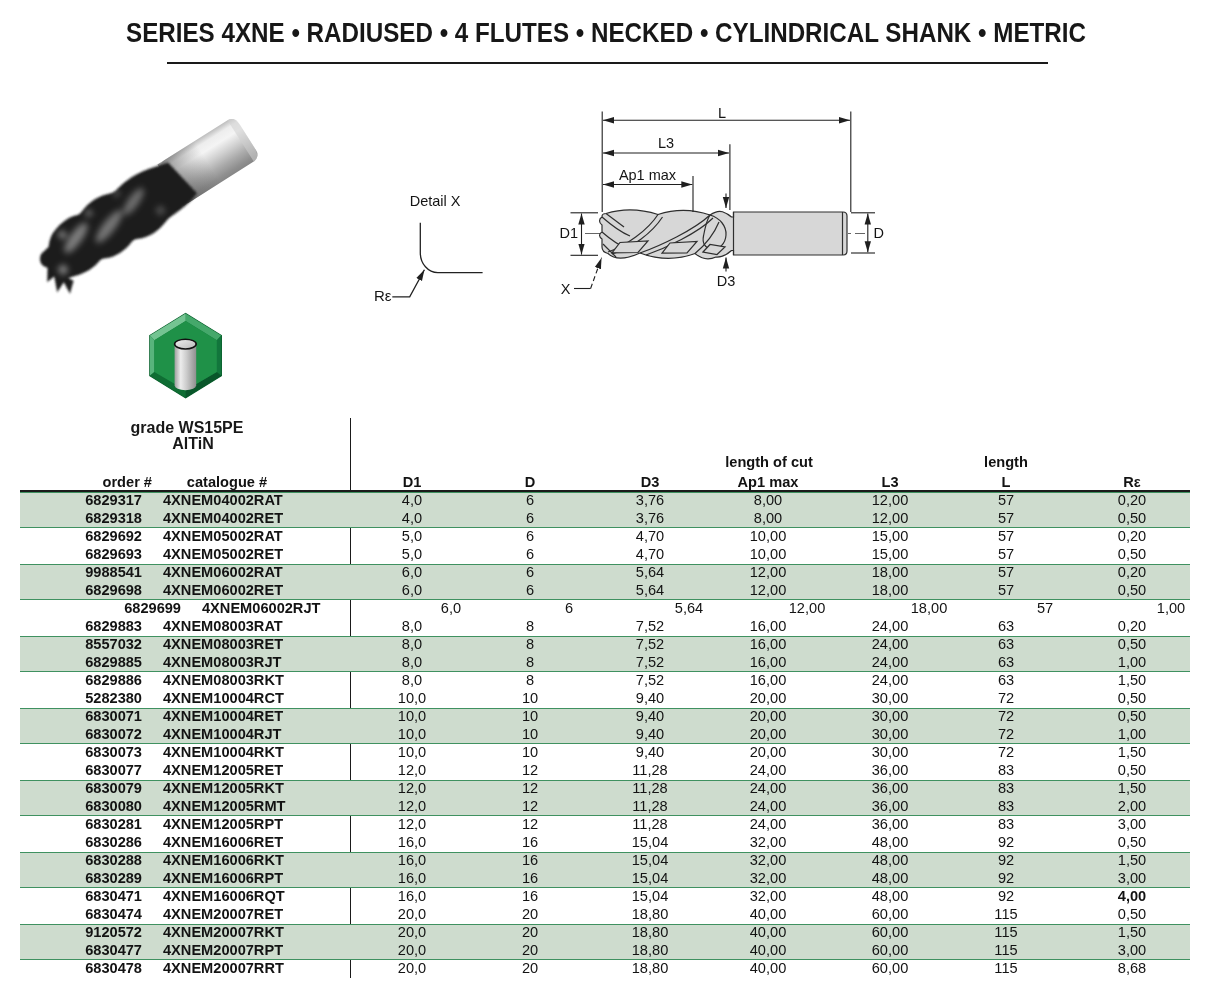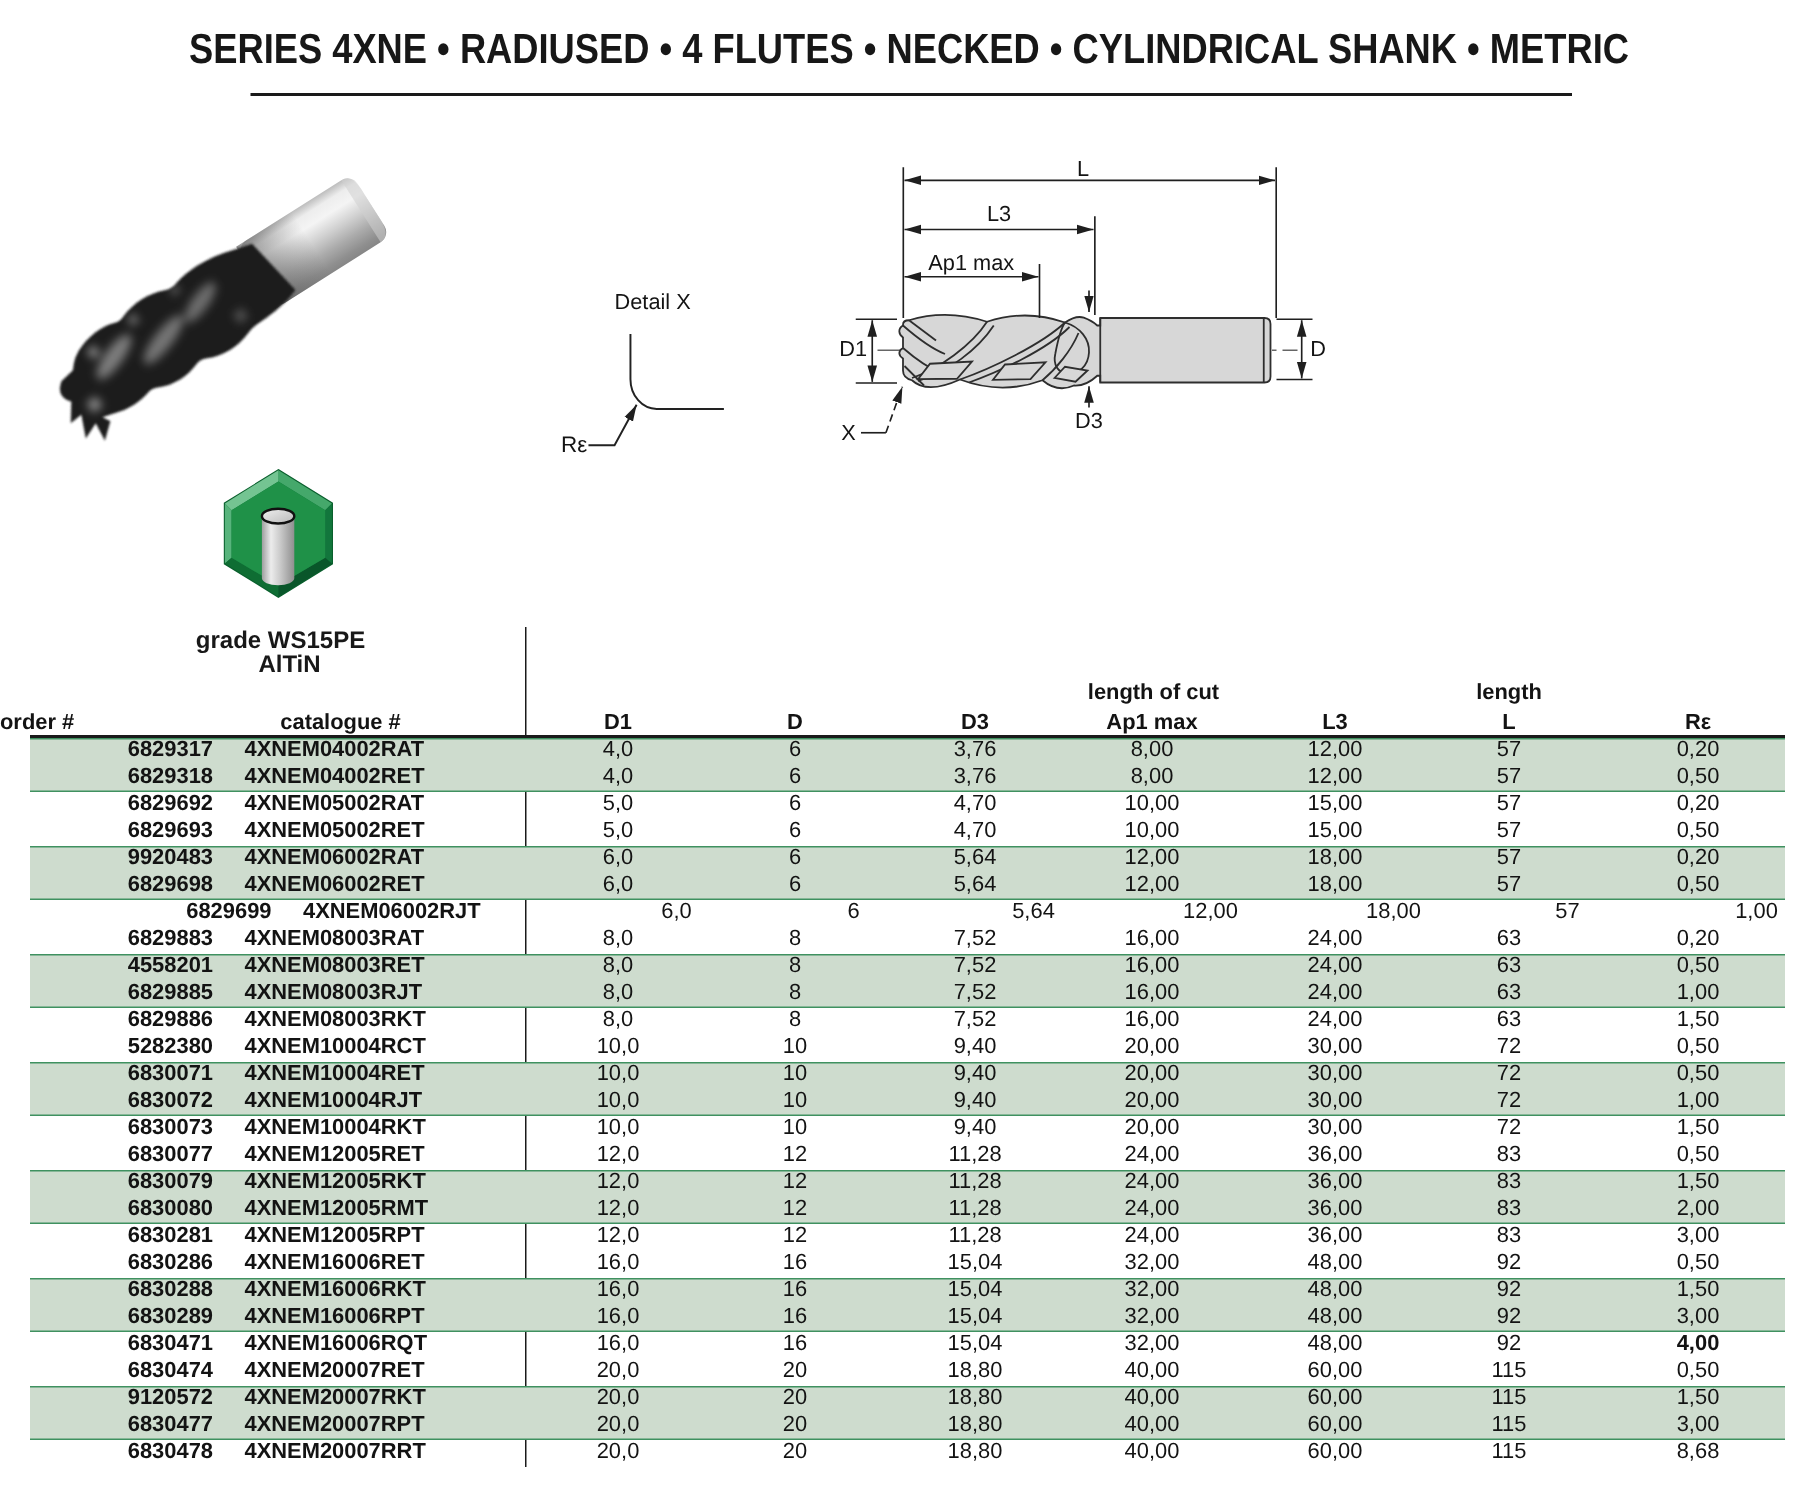--- a/index.html
+++ b/index.html
@@ -16,21 +16,21 @@
   #tbl{position:absolute;left:0;top:0;width:1207px;height:997px;}
   .hline{position:absolute;background:#1a1a1a;}
   .vline{position:absolute;background:#1a1a1a;}
   .greenblock{position:absolute;left:20px;width:1170px;height:36px;box-sizing:border-box;}
   .trow{position:absolute;left:0;width:1207px;height:18px;}
   .cell{position:absolute;top:0;height:18px;line-height:16.8px;font-size:14.6px;white-space:nowrap;color:#131313;}
   .c0{left:0;width:142px;text-align:right;font-weight:bold;}
   .c1{left:163px;font-weight:bold;}
   .cc{transform:translateX(-50%);}
   .hdr{position:absolute;height:16px;line-height:16px;font-size:14.6px;font-weight:bold;white-space:nowrap;color:#131313;}
-  .hdr.right{text-align:left;}
+  .hdr.right{text-align:right;}
   .hdr.center{transform:translateX(-50%);}
   svg{position:absolute;overflow:visible;}
   svg text{font-family:"Liberation Sans",sans-serif;fill:#141414;}
 </style>
 </head>
 <body>
 
 <div id="page">
 
   <div id="title">SERIES 4XNE • RADIUSED • 4 FLUTES • NECKED • CYLINDRICAL SHANK • METRIC</div>
@@ -306,21 +306,21 @@
           <div class="cell c1">4XNEM05002RET</div>
           <div class="cell cc" style="left: 412px;">5,0</div>
           <div class="cell cc" style="left: 530px;">6</div>
           <div class="cell cc" style="left: 650px;">4,70</div>
           <div class="cell cc" style="left: 768px;">10,00</div>
           <div class="cell cc" style="left: 890px;">15,00</div>
           <div class="cell cc" style="left: 1006px;">57</div>
           <div class="cell cc" style="left: 1132px;">0,50</div>
         </div>
         <div class="trow" style="top: 563.6px;">
-          <div class="cell c0">9920483</div>
+          <div class="cell c0">9988541</div>
           <div class="cell c1">4XNEM06002RAT</div>
           <div class="cell cc" style="left: 412px;">6,0</div>
           <div class="cell cc" style="left: 530px;">6</div>
           <div class="cell cc" style="left: 650px;">5,64</div>
           <div class="cell cc" style="left: 768px;">12,00</div>
           <div class="cell cc" style="left: 890px;">18,00</div>
           <div class="cell cc" style="left: 1006px;">57</div>
           <div class="cell cc" style="left: 1132px;">0,20</div>
         </div>
         <div class="trow" style="top: 581.6px;">
@@ -350,21 +350,21 @@
           <div class="cell c1">4XNEM08003RAT</div>
           <div class="cell cc" style="left: 412px;">8,0</div>
           <div class="cell cc" style="left: 530px;">8</div>
           <div class="cell cc" style="left: 650px;">7,52</div>
           <div class="cell cc" style="left: 768px;">16,00</div>
           <div class="cell cc" style="left: 890px;">24,00</div>
           <div class="cell cc" style="left: 1006px;">63</div>
           <div class="cell cc" style="left: 1132px;">0,20</div>
         </div>
         <div class="trow" style="top: 635.6px;">
-          <div class="cell c0">4558201</div>
+          <div class="cell c0">8557032</div>
           <div class="cell c1">4XNEM08003RET</div>
           <div class="cell cc" style="left: 412px;">8,0</div>
           <div class="cell cc" style="left: 530px;">8</div>
           <div class="cell cc" style="left: 650px;">7,52</div>
           <div class="cell cc" style="left: 768px;">16,00</div>
           <div class="cell cc" style="left: 890px;">24,00</div>
           <div class="cell cc" style="left: 1006px;">63</div>
           <div class="cell cc" style="left: 1132px;">0,50</div>
         </div>
         <div class="trow" style="top: 653.6px;">

